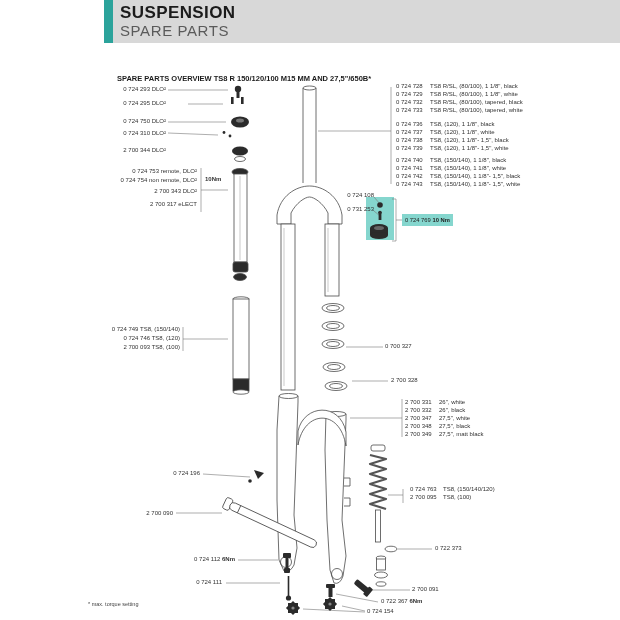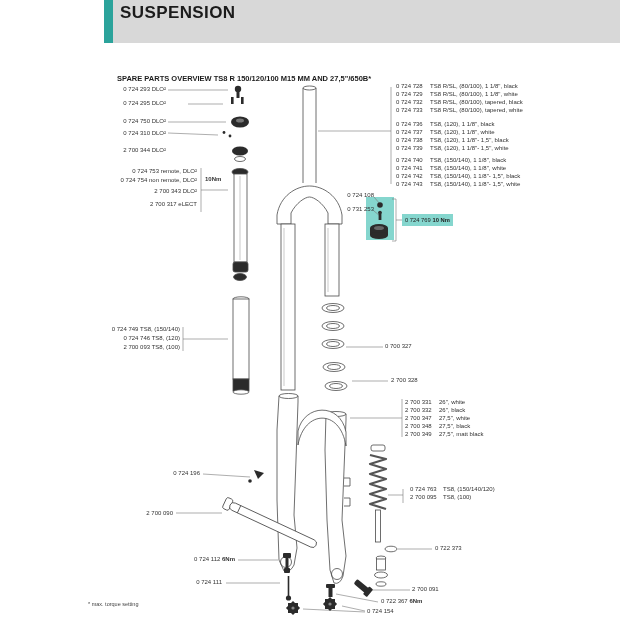--- a/index.html
+++ b/index.html
@@ -22,20 +22,21 @@
   svg.art{position:absolute;left:0;top:0;}
 </style>
 </head>
 <body>
 
 <div class="canvas">
 
   <div class="hdr-bg"></div>
   <div class="hdr-accent"></div>
   <div class="hdr-title">SUSPENSION</div>
+  <div class="hdr-sub">SPARE PARTS</div>
   <div class="ov-title">SPARE PARTS OVERVIEW TS8 R 150/120/100 M15 MM AND 27,5"/650B*</div>
 
   <svg class="art" width="620" height="620" viewBox="0 0 620 620">
 
     <rect x="366" y="197" width="28" height="43" fill="#85d6ce"></rect>
 
     <g stroke="#777" stroke-width="0.6" fill="none">
       <path d="M168,90 H228"></path>
       <path d="M188,104 H223"></path>
       <path d="M168,122 H226"></path>

